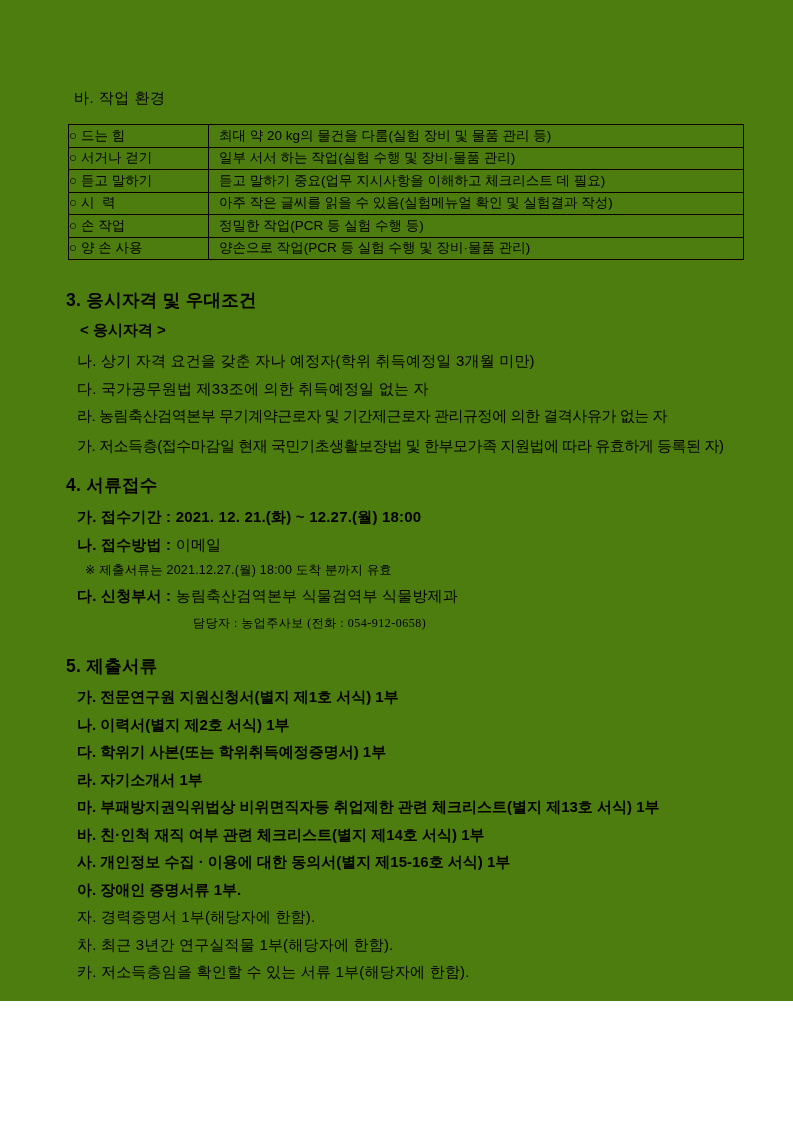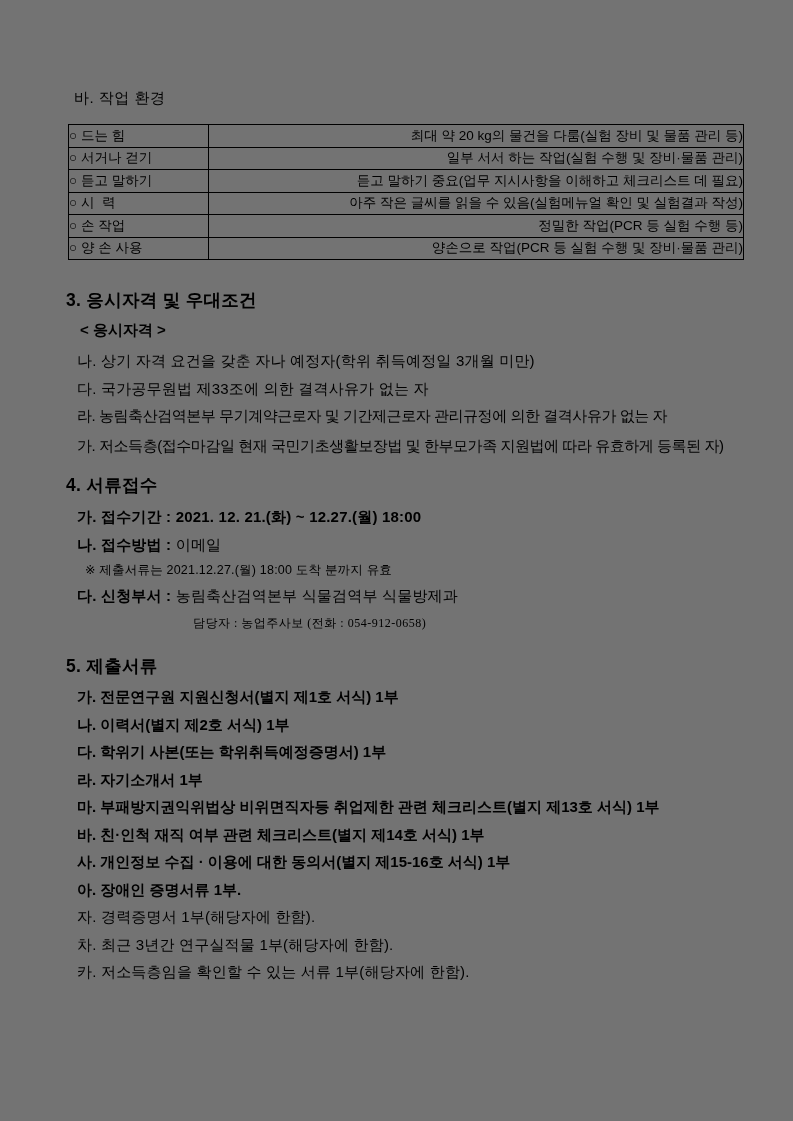--- a/index.html
+++ b/index.html
@@ -3,42 +3,42 @@
 <meta charset="utf-8">
 <style>
   * { margin:0; padding:0; box-sizing:border-box; }
   html,body { background:#ffffff; }
   body {
     width:793px; height:1121px;
     font-family:"Liberation Sans","DejaVu Sans",sans-serif;
     color:#000;
   }
   .page {
-    position:relative; width:793px; height:1121px;
-    background:#737373; overflow:hidden;
+    position:relative; width:793px; height:1001px;
+    background:#4d7c0f; overflow:hidden;
   }
   .content { position:absolute; left:66px; top:88px; width:676px; }
 
   
   .work-env-heading {
     font-size:15px; line-height:20px; margin-left:8px; margin-bottom:16px;
     font-weight:normal; letter-spacing:0.5px;
   }
   table.env-table {
     border-collapse:collapse; width:676px; margin-left:2px;
     table-layout:fixed;
   }
   table.env-table td {
     border:1.5px solid #000;
     height:22.5px; vertical-align:middle;
     font-size:13.5px; line-height:16px;
     white-space:pre; overflow:hidden;
   }
   td.env-label { width:140px; }
-  td.env-desc  { padding-left:10px;text-align:right; }
+  td.env-desc  { padding-left:10px; }
 
   
   .sec-title {
     font-size:17.5px; font-weight:bold; line-height:24px;
     letter-spacing:0.3px; white-space:nowrap;
   }
   .sec-title.t3 { margin-top:28px; }
   .sec-title.t4 { margin-top:14px; }
   .sec-title.t5 { margin-top:17px; }
 
@@ -107,21 +107,21 @@
         </tr>
       </tbody>
     </table>
 
     <div class="sec-title t3">3. 응시자격 및 우대조건</div>
 
     <div class="subhead">&lt; 응시자격 &gt;</div>
 
     <div class="sec3-items">
       <div class="item">나. 상기 자격 요건을 갖춘 자나 예정자(학위 취득예정일 3개월 미만)</div>
-      <div class="item">다. 국가공무원법 제33조에 의한 결격사유가 없는 자</div>
+      <div class="item">다. 국가공무원법 제33조에 의한 취득예정일 없는 자</div>
       <div class="item condensed">라. 농림축산검역본부 무기계약근로자 및 기간제근로자 관리규정에 의한 결격사유가 없는 자</div>
     </div>
 
 
     <div>
       <div class="item condensed" style="margin-top:2px;">가. 저소득층(접수마감일 현재 국민기초생활보장법 및 한부모가족 지원법에 따라 유효하게 등록된 자)</div>
     </div>
 
     <div class="sec-title t4">4. 서류접수</div>
 

